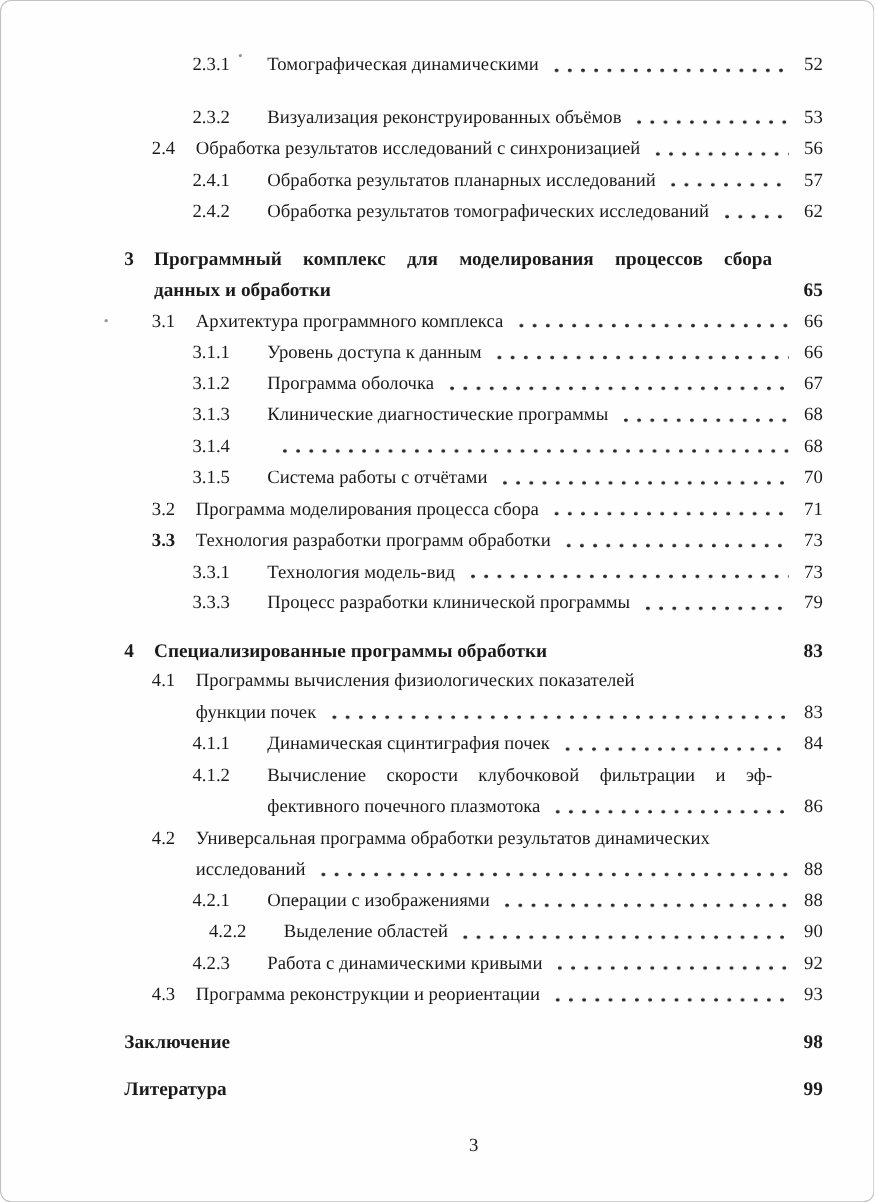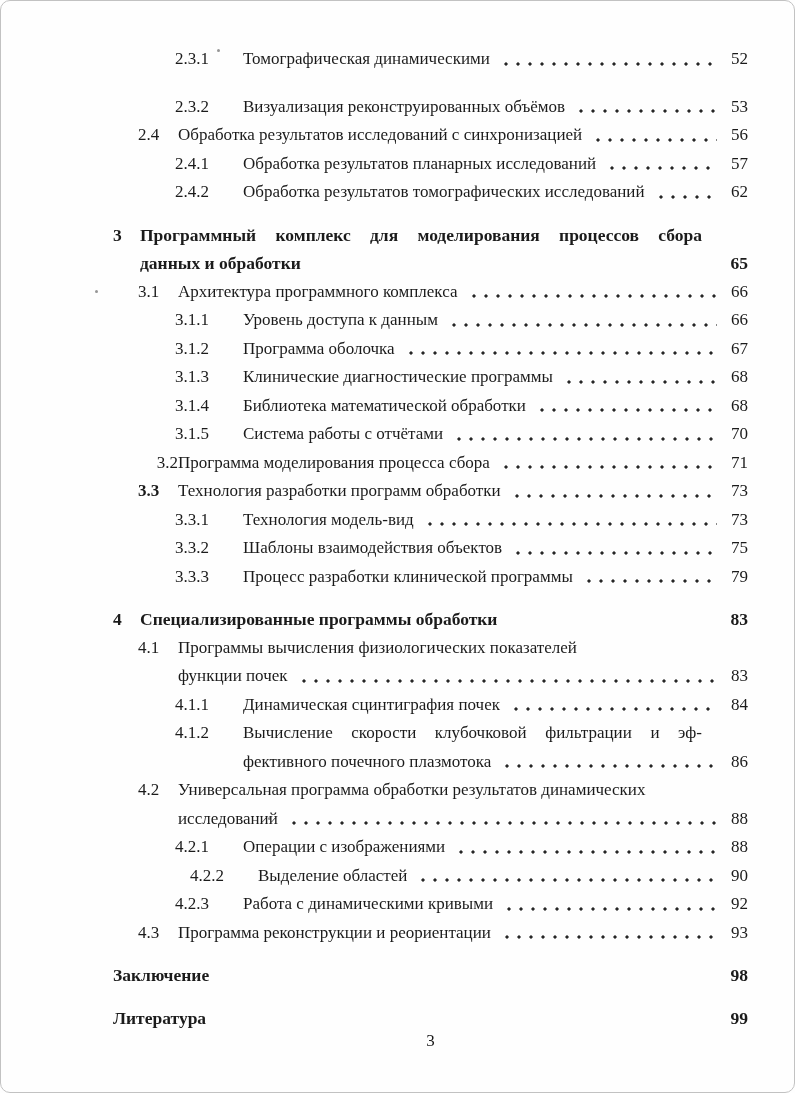--- a/index.html
+++ b/index.html
@@ -195,38 +195,37 @@
             <span class="num" style="width: 68px;">3.1.3</span>
             <span class="row-text">Клинические диагностические программы</span>
             <span class="leader dots"></span>
             <span class="pagenum">68</span>
           </div>
         </div>
         <div class="toc-entry">
           <div class="toc-row">
             <span class="indent" style="width: 62px;"></span>
             <span class="num" style="width: 68px;">3.1.4</span>
-            <span class="row-text">Библиотека математической обработки</span>
             <span class="leader dots"></span>
             <span class="pagenum">68</span>
           </div>
         </div>
         <div class="toc-entry">
           <div class="toc-row">
             <span class="indent" style="width: 62px;"></span>
             <span class="num" style="width: 68px;">3.1.5</span>
             <span class="row-text">Система работы с отчётами</span>
             <span class="leader dots"></span>
             <span class="pagenum">70</span>
           </div>
         </div>
         <div class="toc-entry">
           <div class="toc-row">
             <span class="indent" style="width: 25px;"></span>
-            <span class="num" style="width: 40px; text-align: right;">3.2</span>
+            <span class="num" style="width: 40px;">3.2</span>
             <span class="row-text">Программа моделирования процесса сбора</span>
             <span class="leader dots"></span>
             <span class="pagenum">71</span>
           </div>
         </div>
         <div class="toc-entry">
           <div class="toc-row">
             <span class="indent" style="width: 25px;"></span>
             <span class="num" style="width: 40px; font-weight: bold;">3.3</span>
             <span class="row-text">Технология разработки программ обработки</span>
@@ -234,29 +233,20 @@
             <span class="pagenum">73</span>
           </div>
         </div>
         <div class="toc-entry">
           <div class="toc-row">
             <span class="indent" style="width: 62px;"></span>
             <span class="num" style="width: 68px;">3.3.1</span>
             <span class="row-text">Технология модель-вид</span>
             <span class="leader dots"></span>
             <span class="pagenum">73</span>
-          </div>
-        </div>
-        <div class="toc-entry">
-          <div class="toc-row">
-            <span class="indent" style="width: 62px;"></span>
-            <span class="num" style="width: 68px;">3.3.2</span>
-            <span class="row-text">Шаблоны взаимодействия объектов</span>
-            <span class="leader dots"></span>
-            <span class="pagenum">75</span>
           </div>
         </div>
         <div class="toc-entry">
           <div class="toc-row">
             <span class="indent" style="width: 62px;"></span>
             <span class="num" style="width: 68px;">3.3.3</span>
             <span class="row-text">Процесс разработки клинической программы</span>
             <span class="leader dots"></span>
             <span class="pagenum">79</span>
           </div>

